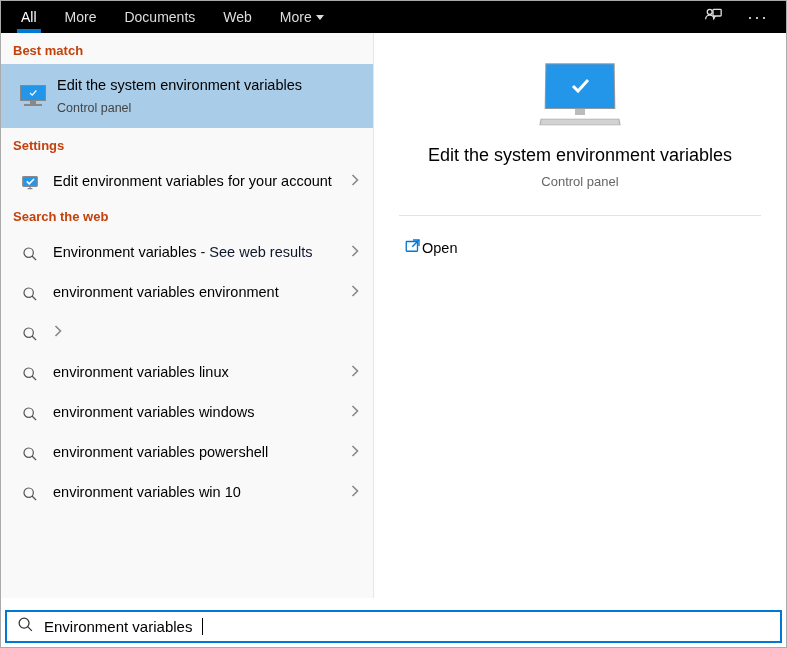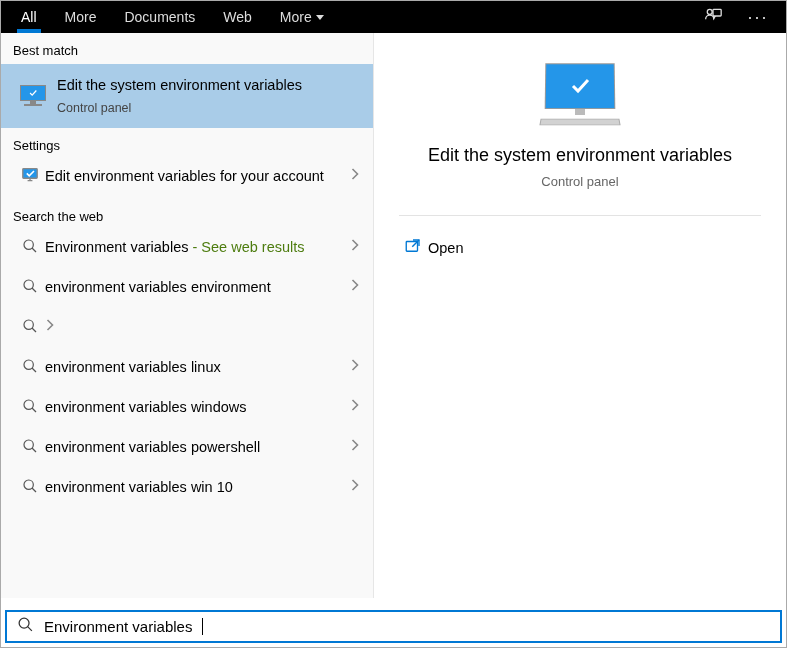--- a/index.html
+++ b/index.html
@@ -13,50 +13,50 @@
   .tab.active::after { content: ""; position: absolute; left: -4px; right: -4px; bottom: 0; height: 4px; background: #0078d4; }
   .tab.more .chev { display:inline-block; margin-left:4px; border-left:4px solid transparent; border-right:4px solid transparent; border-top:5px solid #ddd; }
   .topbar-right { position: absolute; right: 18px; display: flex; align-items: center; gap: 24px; }
   .feedback-icon svg, .more-icon { color: #ddd; }
   .more-icon { font-size: 18px; letter-spacing: 1px; }
 
   
   .main { display: flex; height: calc(648px - 48px - 35px); }
   .left-col { width: 373px; background: #f9f9f9; border-right: 1px solid #e6e6e6; display: flex; flex-direction: column; overflow-y: auto; }
 
-  .section-header { font-size: 13px; font-weight: 400; padding: 10px 12px 6px 12px; color: #000000; }
+  .section-header { font-size: 13px; font-weight: 700; padding: 10px 12px 6px 12px; color: #c2410c; }
 
   .best-match { background: #a9cce8; display: flex; padding: 12px 14px 12px 18px; align-items: center; gap: 10px; }
   .monitor-ico-sm { width: 28px; height: 22px; display: flex; flex-direction: column; align-items: center; }
   .monitor-ico-sm .screen { width: 26px; height: 16px; background: #2496e9; border:1px solid #888; display:flex; align-items:center; justify-content:center; }
   .monitor-ico-sm .screen svg { color:#fff; }
   .monitor-ico-sm .stand { width: 6px; height: 3px; background: #888; }
   .monitor-ico-sm .base { width: 18px; height: 2px; background: #888; }
   .bm-text { flex:1; font-size: 14.5px; color:#000; line-height:1.35; }
   .bm-sub { font-size: 12.5px; color:#444; margin-top:4px; }
 
-  .row { display: flex; align-items: flex-start; padding: 8px 14px 8px 18px; gap: 4px; cursor: pointer; min-height: 40px; }
+  .row { display: flex; align-items: flex-end; padding: 8px 14px 8px 18px; gap: 12px; cursor: pointer; min-height: 40px; }
   .row .ico { width: 22px; display:flex; justify-content:center; color:#555; }
   .row .txt { flex:1; font-size: 14.5px; color:#000; line-height:1.35; }
-  .row .sub { color:#4d7c0f; }
+  .row .sub { color:#0f172a; }
   .row .chev-r { color:#888; }
   .settings-row .ico svg { color:#1a6fc9; }
 
   
   .right-col { flex:1; background:#fff; padding-top: 30px; display:flex; flex-direction:column; align-items:center; }
   .monitor-big { display:flex; flex-direction:column; align-items:center; }
   .monitor-big .screen { width: 70px; height: 46px; background:#2496e9; border:1px solid #999; display:flex; align-items:center; justify-content:center; transform: perspective(260px) rotateX(6deg); }
   .monitor-big .screen svg { color:#fff; }
   .monitor-big .stand { width: 10px; height: 6px; background:#bbb; }
   .monitor-big .kbd { width: 80px; height: 10px; background:#d2d2d2; border:1px solid #aaa; margin-top:2px; transform: perspective(260px) rotateX(50deg); }
   .preview-title { font-size: 18px; color:#000; margin-top: 18px; text-align:center; }
   .preview-sub { font-size: 13px; color:#666; margin-top: 8px; }
   .divider { width: 88%; height:1px; background:#e3e3e3; margin: 26px 0 0 0; }
   .actions { width: 100%; padding: 16px 30px; }
-  .action-row { display:flex; align-items:center; gap: 6px; font-size: 14.5px; color:#000; padding:6px 0; cursor:pointer; }
+  .action-row { display:flex; align-items:center; gap: 0; font-size: 14.5px; color:#000; padding:6px 0; cursor:pointer; }
   .action-row .open-ico { color:#0078d4; }
 
   
   .searchbar { position:absolute; left:4px; right:4px; bottom:4px; height:33px; border:2px solid #0078d4; background:#fff; display:flex; align-items:center; padding: 0 10px; gap:10px; }
   .searchbar .sico { color:#333; }
   .searchbar input { border:none; outline:none; flex:1; font-size:15px; font-family:inherit; color:#000; }
   .caret { display:inline-block; width:1px; height:17px; background:#000; animation: blink 1s step-end infinite; }
   @keyframes blink { 50% { opacity:0; } }
 
   b { font-weight:400; }

